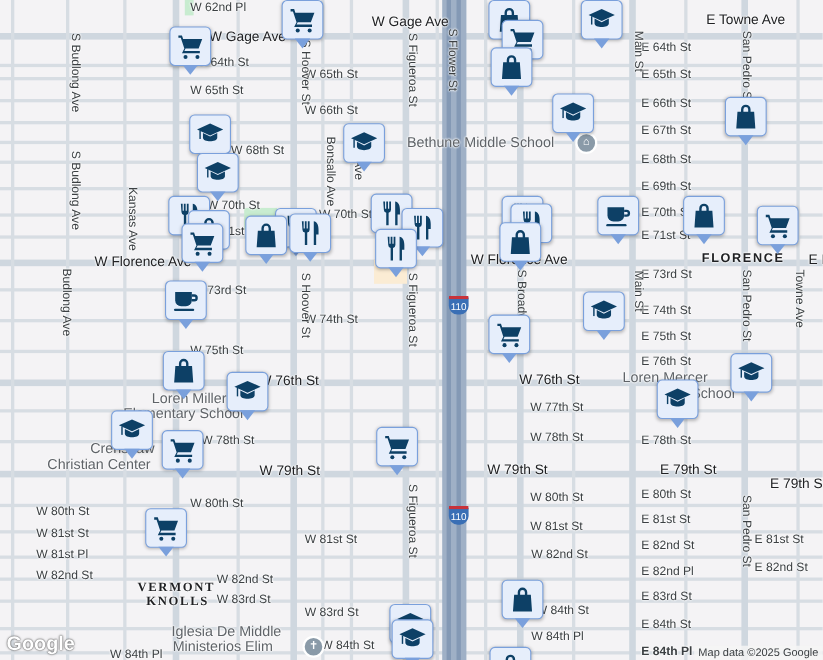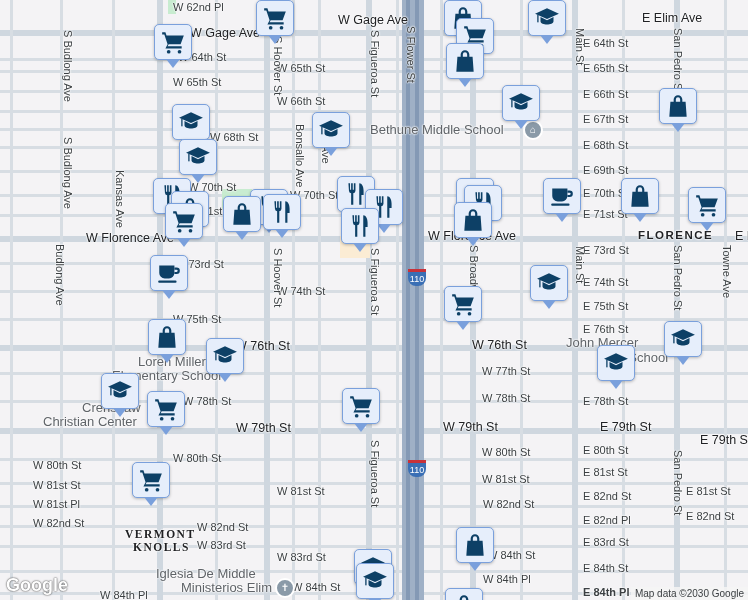--- a/index.html
+++ b/index.html
@@ -79,21 +79,21 @@
   <div class="park" style="left:222px;top:189px;width:30px;height:20px"></div>
   <div class="park" style="left:168px;top:0;width:8px;height:14px"></div>
   <div class="park" style="left:340px;top:236px;width:30px;height:22px;background:#fbecd4"></div>
 
   <div class="freeway"></div>
 
   <div id="labels">
       <div class="lbl" style="left: 173px; top: 1px;">W 62nd Pl</div>
       <div class="lbl big" style="left: 190px; top: 26px;">W Gage Ave</div>
       <div class="lbl big" style="left: 338px; top: 13px;">W Gage Ave</div>
-      <div class="lbl big" style="left: 642px; top: 11px;">E Elim Ave</div>
+      <div class="lbl big" style="left: 642px; top: 11px;">E Towne Ave</div>
       <div class="lbl" style="left: 178px; top: 51px;">W 64th St</div>
       <div class="lbl" style="left: 173px; top: 76px;">W 65th St</div>
       <div class="lbl" style="left: 277px; top: 62px;">W 65th St</div>
       <div class="lbl" style="left: 277px; top: 95px;">W 66th St</div>
       <div class="lbl" style="left: 210px; top: 131px;">W 68th St</div>
       <div class="lbl" style="left: 188px; top: 181px;">W 70th St</div>
       <div class="lbl" style="left: 290px; top: 189px;">W 70th St</div>
       <div class="lbl" style="left: 188px; top: 205px;">W 71st St</div>
       <div class="lbl big" style="left: 86px; top: 231px;">W Florence Ave</div>
       <div class="lbl big" style="left: 428px; top: 229px;">W Florence Ave</div>
@@ -167,24 +167,24 @@
       <div class="lbl v" style="left: 684px; top: 28px;">San Pedro St</div>
       <div class="lbl v" style="left: 684px; top: 245px;">San Pedro St</div>
       <div class="lbl v" style="left: 684px; top: 450px;">San Pedro St</div>
       <div class="lbl v" style="left: 733px; top: 245px;">Towne Ave</div>
       <div class="lbl poi" style="left: 370px; top: 122px;">Bethune Middle School</div>
       <div class="poi-dot" style="left: 523px; top: 120px;">⌂</div>
       <div class="lbl poi" style="left: 138px; top: 354px;">Loren Miller</div>
       <div class="lbl poi" style="left: 112px; top: 368px;">Elementary School</div>
       <div class="lbl poi" style="left: 82px; top: 400px;">Crenshaw</div>
       <div class="lbl poi" style="left: 43px; top: 414px;">Christian Center</div>
-      <div class="lbl poi" style="left: 566px; top: 335px;">John Mercer</div>
+      <div class="lbl poi" style="left: 566px; top: 335px;">Loren Mercer</div>
       <div class="lbl poi" style="left: 598px; top: 350px;">High School</div>
       <div class="lbl poi" style="left: 156px; top: 566px;">Iglesia De Middle</div>
-      <div class="lbl poi" style="left: 157px; top: 580px; margin-left: 24px;">Ministerios Elim</div>
+      <div class="lbl poi" style="left: 157px; top: 580px;">Ministerios Elim</div>
       <div class="poi-dot" style="left: 275px; top: 578px;">✝</div>
       <div class="lbl area" style="left: 125px; top: 528px; font-family: Liberation Serif, serif;">VERMONT</div>
       <div class="lbl area" style="left: 133px; top: 541px; font-family: Liberation Serif, serif;">KNOLLS</div>
       <div class="shield" style="left: 408px; top: 269px;">110</div>
       <div class="shield" style="left: 408px; top: 460px;">110</div>
     </div>
   <div id="markers">
       <div class="marker" style="left: 154px; top: 24px;">
         <svg viewBox="0 0 24 24">
           <path d="M2 3h3l1 3h16l-3 8H8l-1 2h13v2H5l2-4L4 5H2z"></path>
@@ -440,14 +440,14 @@
         </svg>
       </div>
       <div class="marker" style="left: 445px; top: 588px;">
         <svg viewBox="0 0 24 24">
           <path d="M8 8V6a4 4 0 0 1 8 0v2h3l1 14H4L5 8zm2 0h4V6a2 2 0 0 0-4 0z"></path>
         </svg>
       </div>
     </div>
 
   <div class="logo">Google</div>
-  <div class="attr">Map data ©2030 Google</div>
+  <div class="attr">Map data ©2025 Google</div>
 </div>
 
 </body></html>

